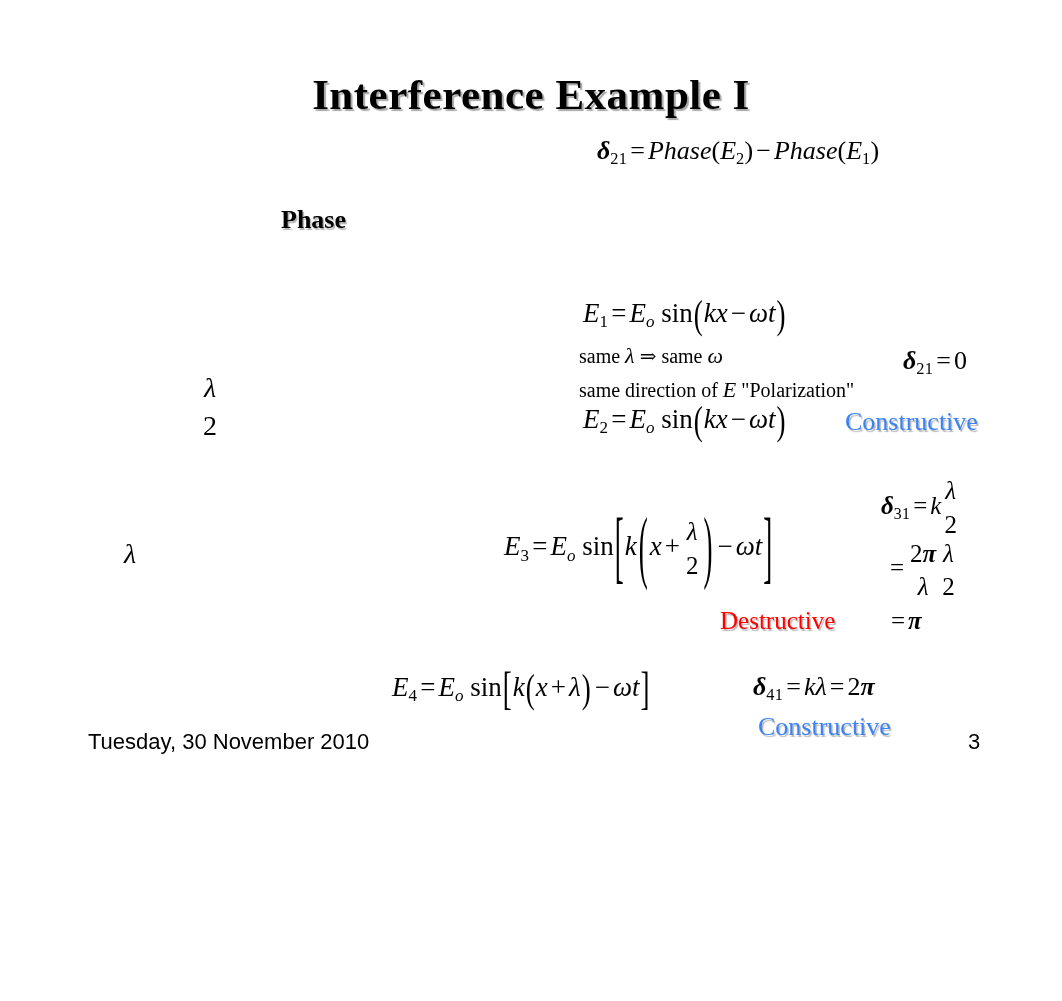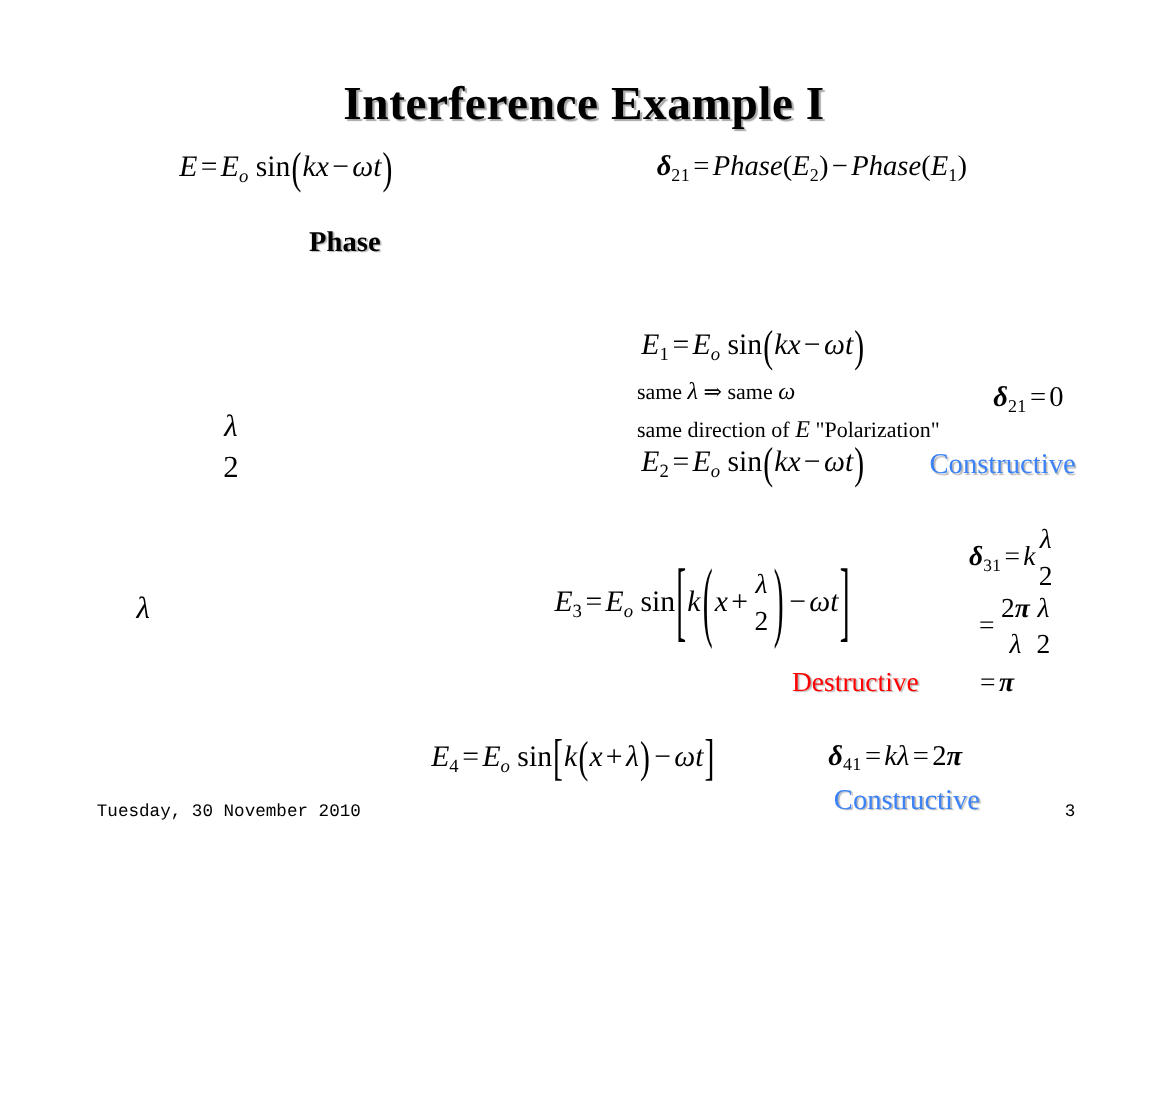--- a/index.html
+++ b/index.html
@@ -105,34 +105,31 @@
 
   #phase-label {
     font-weight: bold;
     font-style: normal;
     font-size: 26px;
     text-shadow: 1.5px 1.5px 1px rgba(160,160,160,0.8);
   }
 
   .footer-text {
     font-style: normal;
-    font-size: 16px;
-    font-family: Liberation Mono, monospace;
+    font-size: 22px;
+    font-family: Liberation Sans, sans-serif;
   }
 </style>
 </head>
 <body>
 
 <div class="slide">
 
   <div class="abs" id="slide-title">Interference Example I</div>
 
-  <div class="abs math" style="left:163px; top:138px; font-size:27px;">
-    <span>E</span><span class="op">=</span><span>E</span><span class="subi">o</span>&nbsp;<span class="up">sin</span><span class="paren">(</span><span>k</span><span>x</span><span class="op">−</span><span class="grk">ω</span><span>t</span><span class="paren">)</span>
-  </div>
 
   <div class="abs math" style="left:597px; top:138px; font-size:26px;">
     <span class="bgrk">δ</span><span class="sub">21</span><span class="op">=</span><span>Phase</span><span class="up">(</span><span>E</span><span class="sub">2</span><span class="up">)</span><span class="op">−</span><span>Phase</span><span class="up">(</span><span>E</span><span class="sub">1</span><span class="up">)</span>
   </div>
 
   <div class="abs" id="phase-label" style="left:281px; top:205px;">Phase</div>
 
   <div class="abs math" style="left:200px; top:373px; font-size:28px; text-align:center;">
     <span class="frac" style="font-size:28px;">
       <span class="num grk">λ</span>

